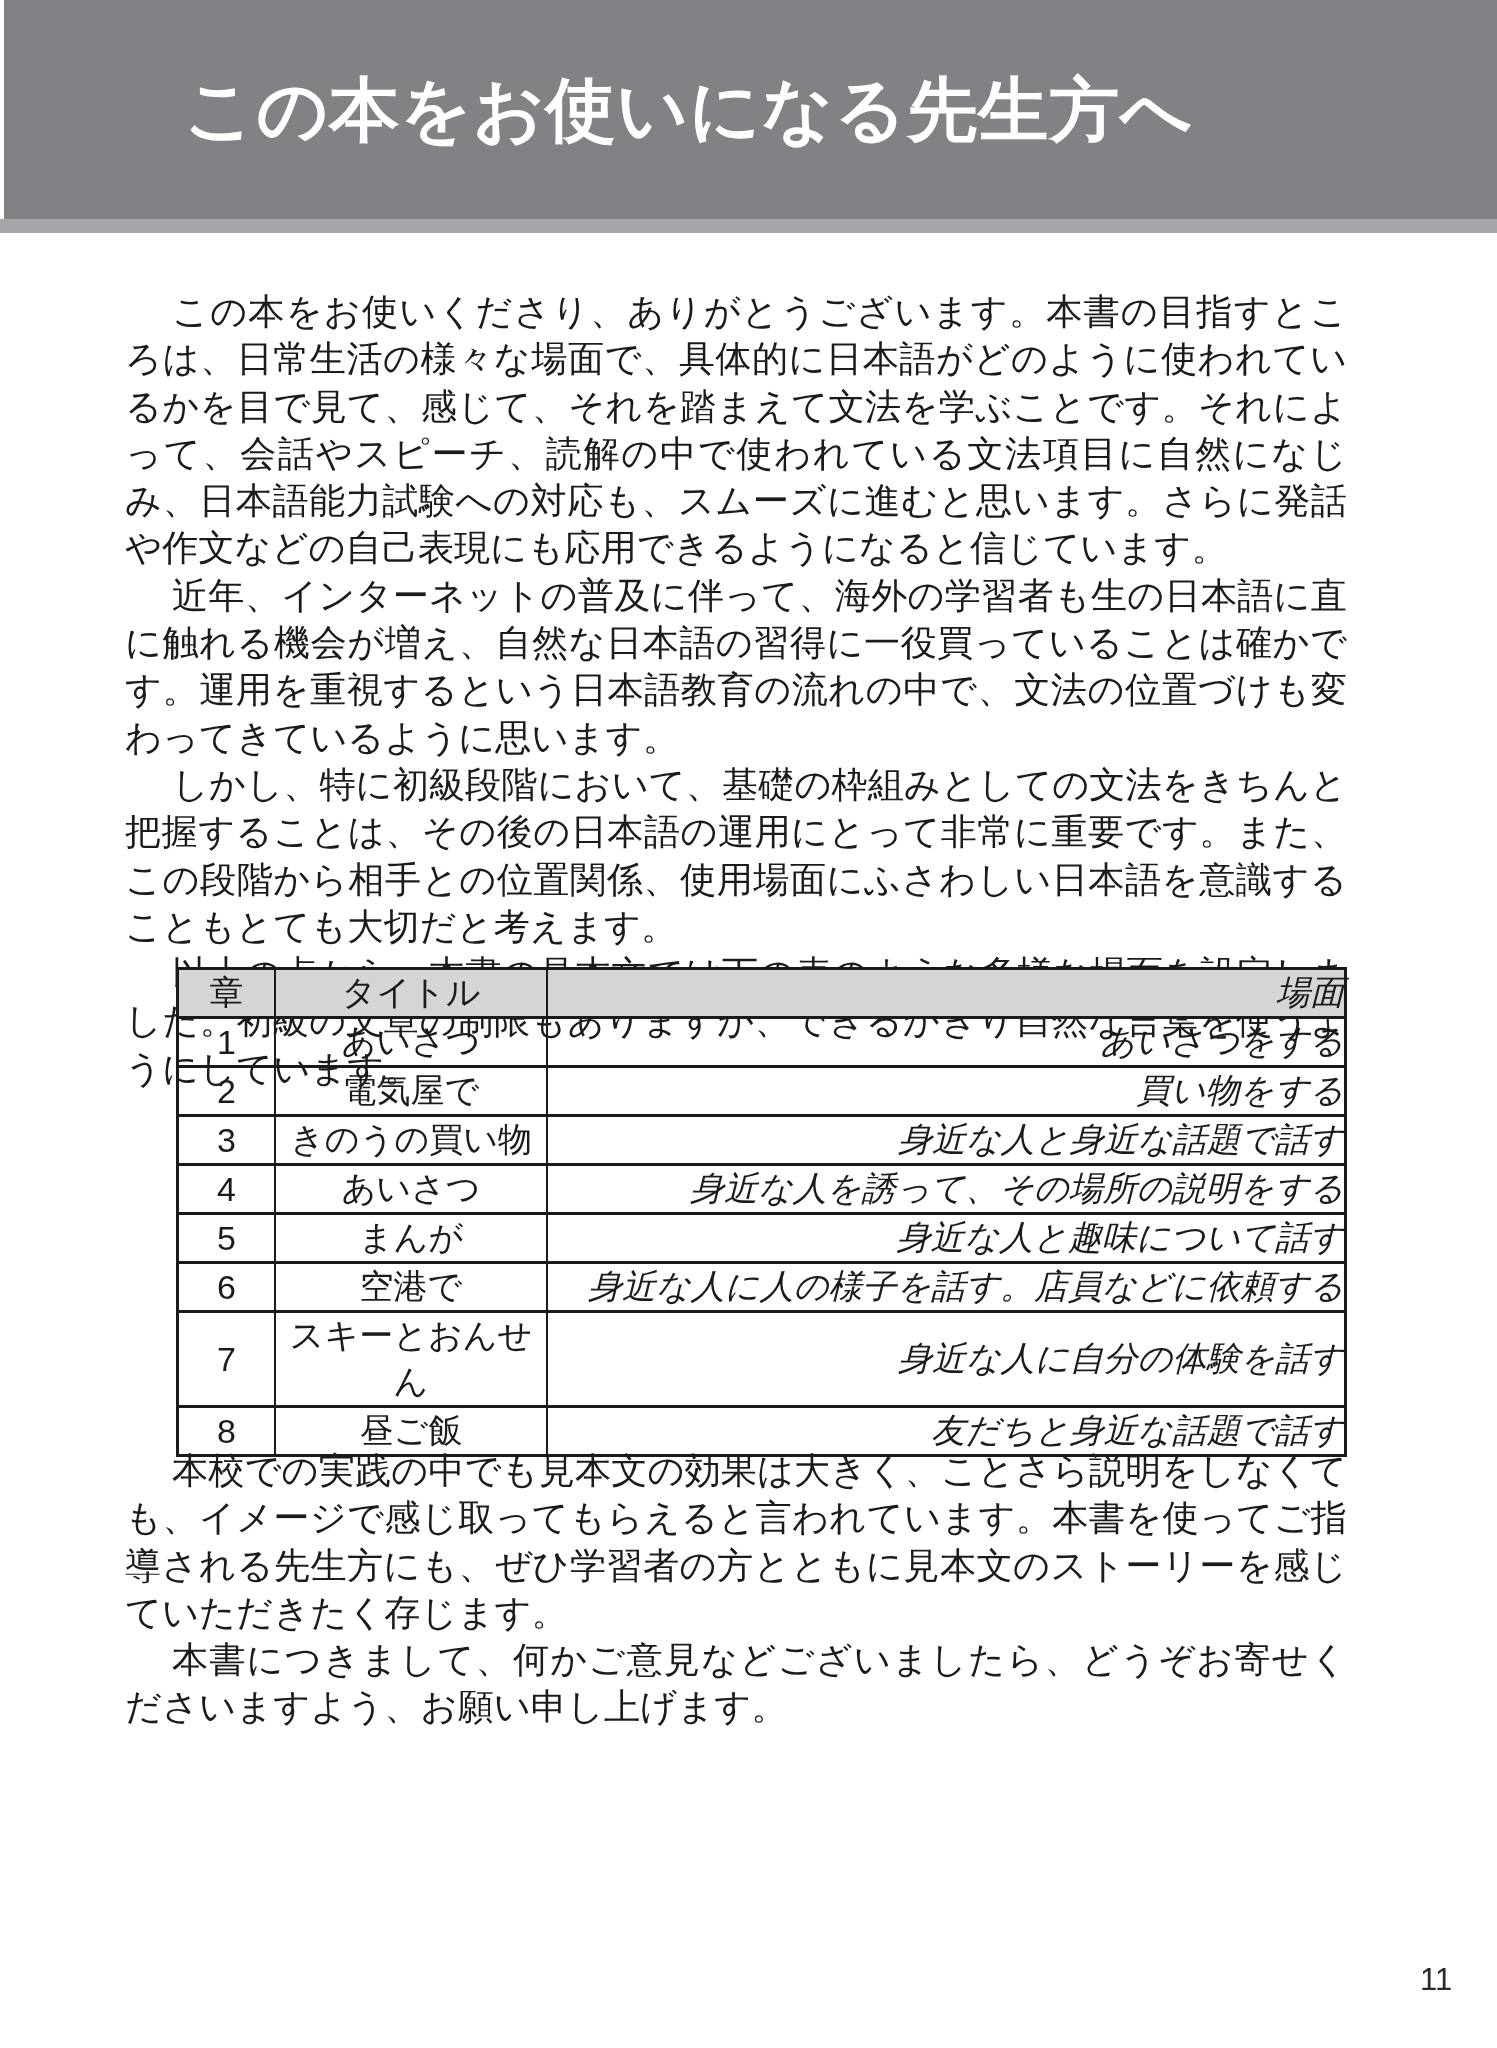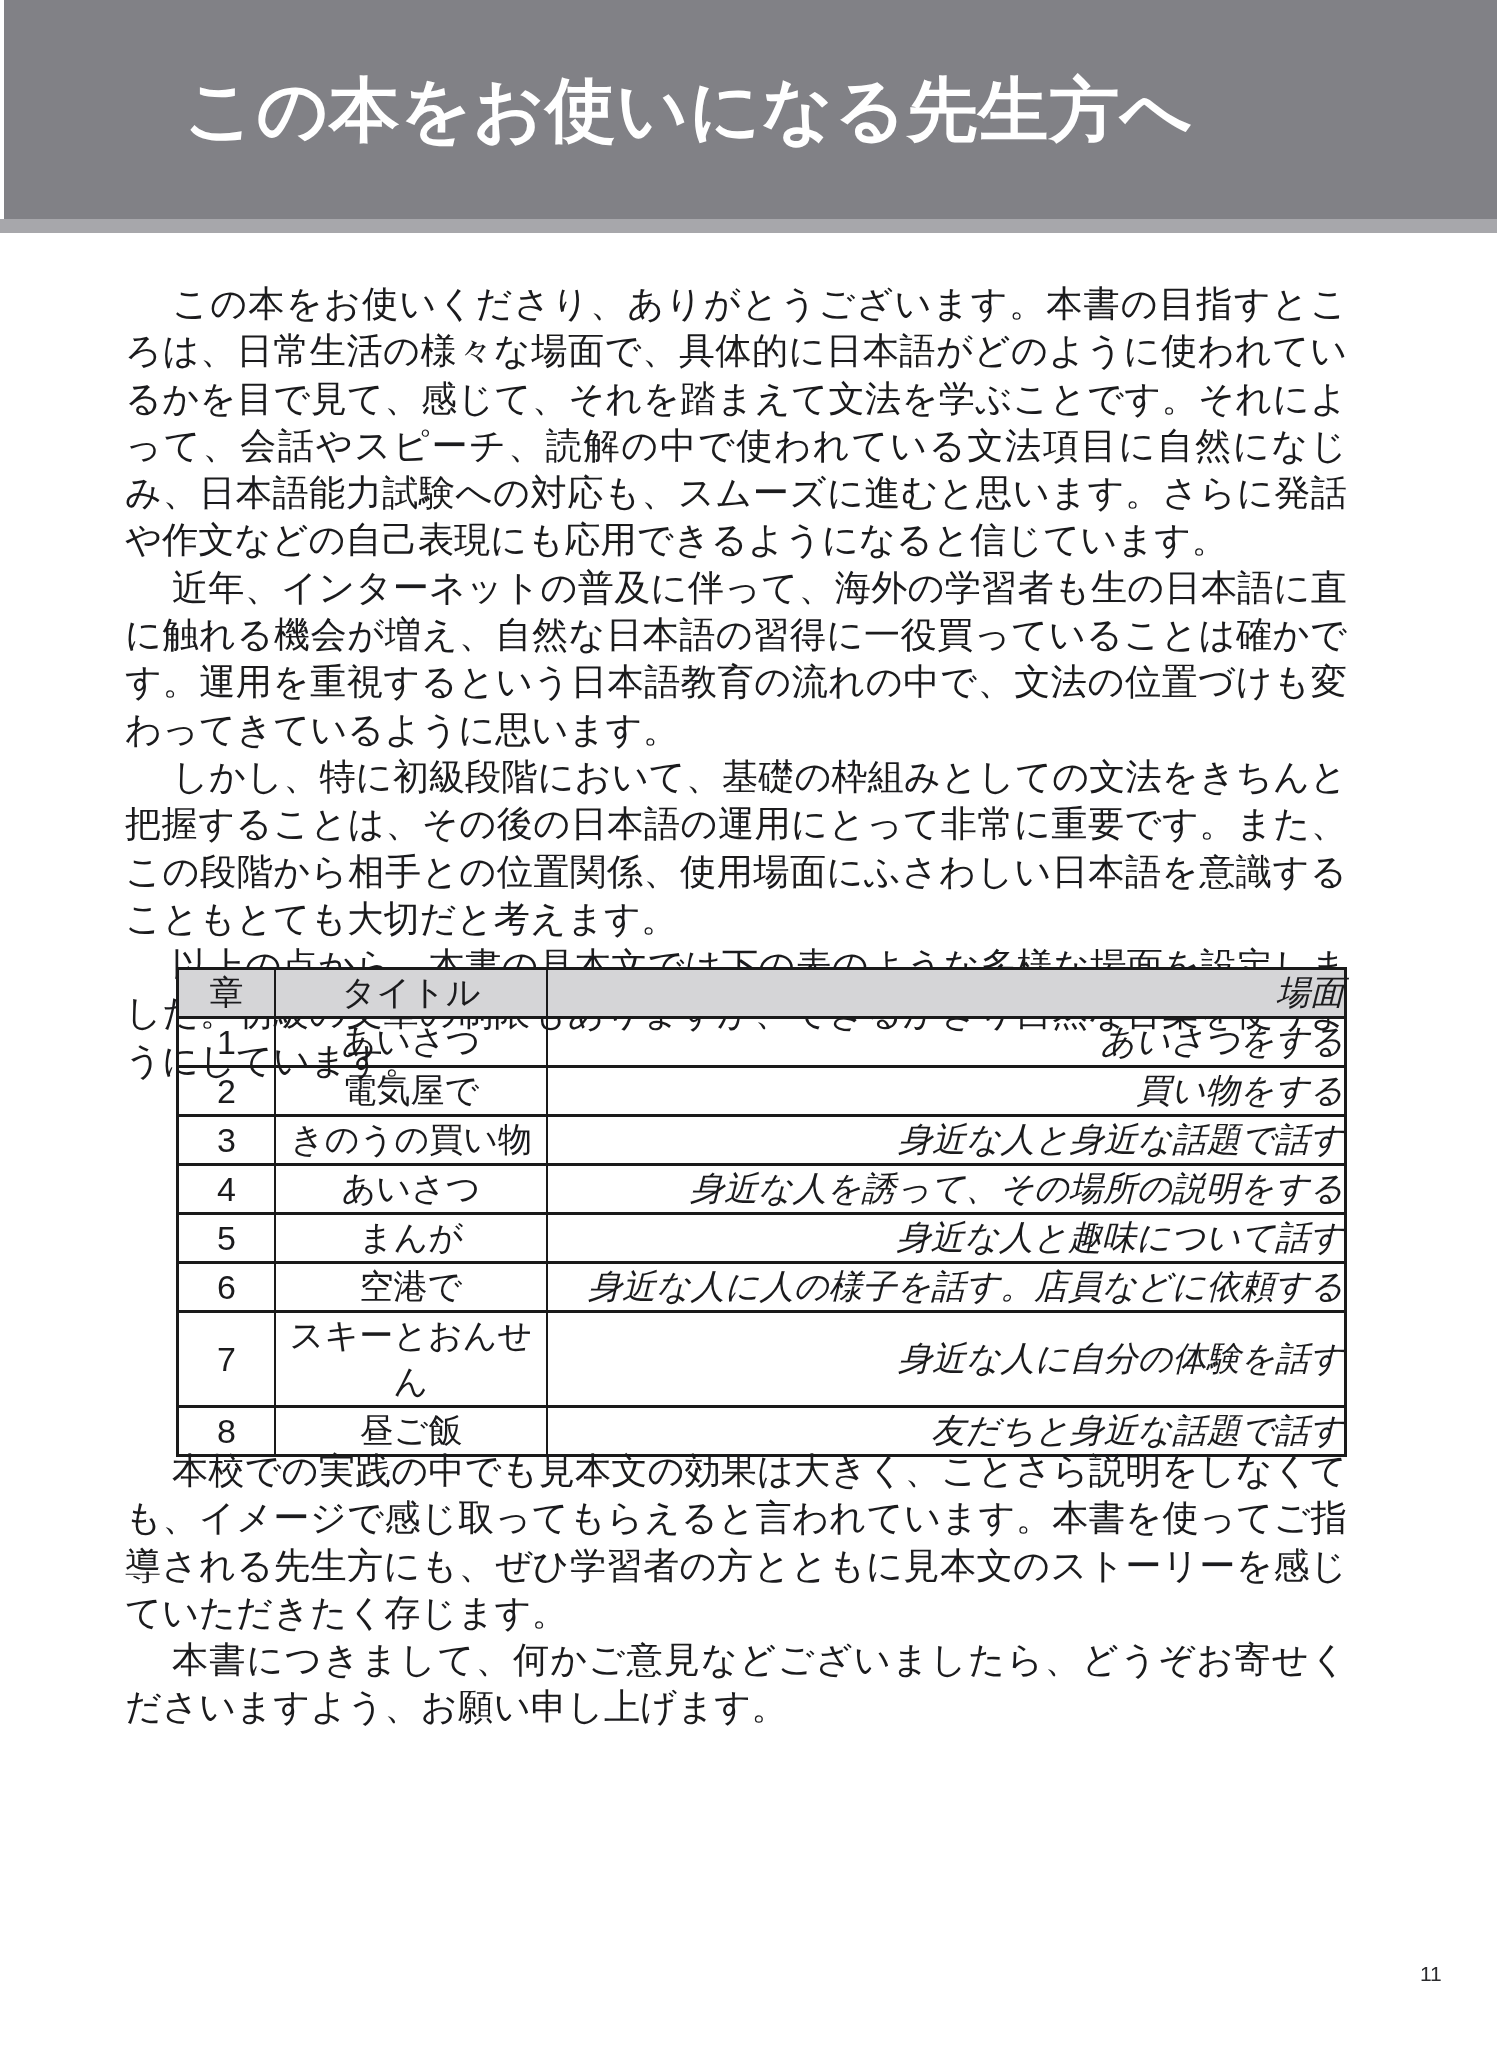--- a/index.html
+++ b/index.html
@@ -36,21 +36,21 @@
     width: 1497px;
     height: 14px;
     background: #a7a7ab;
   }
   .intro, .closing {
     position: absolute;
     left: 125px;
     width: 1222px;
     color: #1b1b1d;
   }
-  .intro { top: 280px; }
+  .intro { top: 288px; }
   .closing { top: 1447px; }
   .intro p, .closing p {
     margin: 0;
     font-size: 36.2px;
     line-height: 47.3px;
     text-align: justify;
     text-indent: 47px;
     letter-spacing: 0;
   }
   table.scene-table {
@@ -77,21 +77,21 @@
   }
   table.scene-table th { background: #d5d5d7; }
   .c1 { width: 95px; text-align: center; }
   .c2 { width: 270px; text-align: center; padding-left: 24px; }
   .c3 { text-align: right; padding-left: 20px; font-style: italic; }
   th.c2, th.c3 { padding-left: 24px; }
   .page-number {
     position: absolute;
     left: 1420px;
     top: 1962px;
-    font-size: 21px;
+    font-size: 31px;
     color: #2a2a2c;
   }
 </style>
 </head>
 <body>
 
 <div class="banner">
   <h1>この本をお使いになる先生方へ</h1>
 </div>
 <div class="banner-strip"></div>

